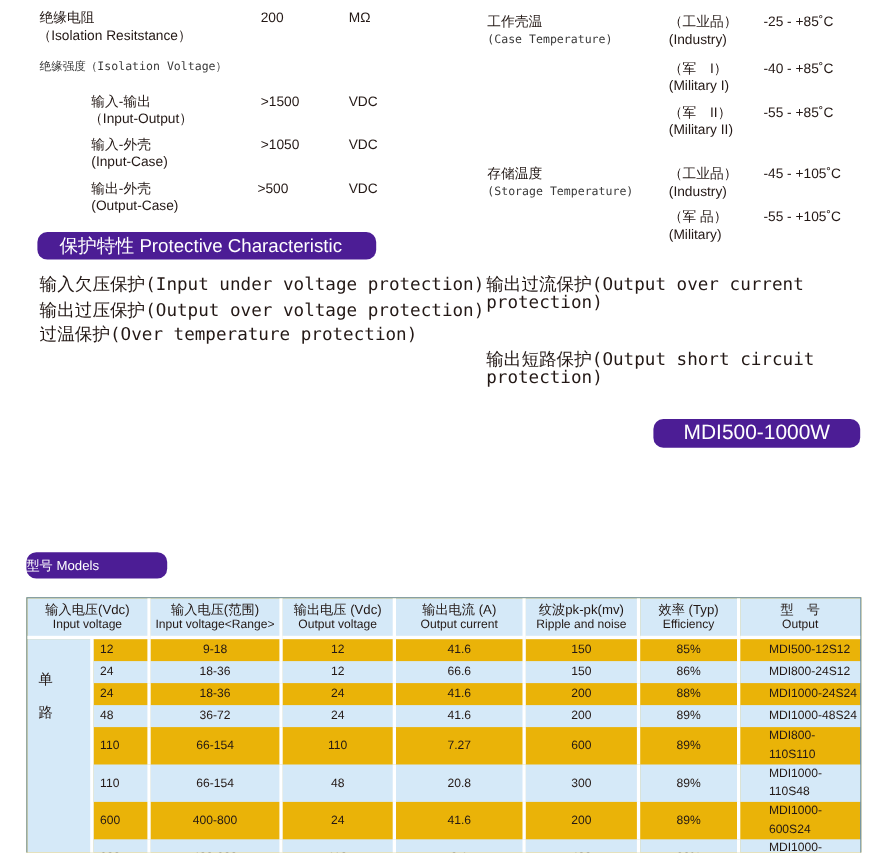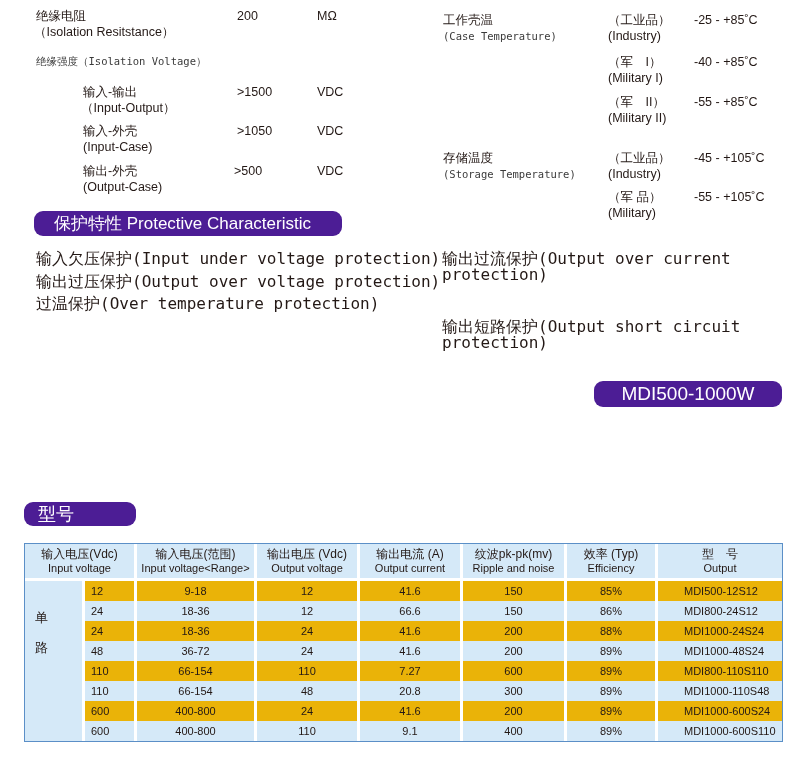--- a/index.html
+++ b/index.html
@@ -93,29 +93,29 @@
 
 <div class="abs mono-dark" style="left:36px;top:251px;">输入欠压保护(Input under voltage protection)</div>
 <div class="abs mono-dark" style="left:36px;top:274px;">输出过压保护(Output over voltage protection)</div>
 <div class="abs mono-dark" style="left:36px;top:296px;">过温保护(Over temperature protection)</div>
 
 <div class="abs mono-dark" style="left:442px;top:251px;">输出过流保护(Output over current protection)</div>
 <div class="abs mono-dark" style="left:442px;top:275px;margin-top:44px;">输出短路保护(Output short circuit protection)</div>
 
 <div class="pill" style="left:594px;top:381px;width:188px;height:26px;font-size:19px;line-height:26px;text-align:center;">MDI500-1000W</div>
 
-<div class="pill" style="left:24px;top:502px;width:112px;height:24px;font-size:18px;line-height:24px;padding-left:14px;">型号 Models</div>
+<div class="pill" style="left:24px;top:502px;width:128px;height:24px;font-size:12px;line-height:24px;">型号 Models</div>
 
 <table class="models">
   <thead>
     <tr>
       <th colspan="2" style="width:85px;"><span class="cn">输入电压(Vdc)</span><span>Input voltage</span></th>
       <th style="width:120px;"><span class="cn">输入电压(范围)</span><span>Input voltage&lt;Range&gt;</span></th>
       <th style="width:103px;"><span class="cn">输出电压 (Vdc)</span><span>Output voltage</span></th>
-      <th style="width:103px;"><span class="cn">输出电流 (A)</span><span>Output current</span></th>
+      <th style="width:118px;"><span class="cn">输出电流 (A)</span><span>Output current</span></th>
       <th style="width:104px;"><span class="cn">纹波pk-pk(mv)</span><span>Ripple and noise</span></th>
       <th style="width:91px;"><span class="cn">效率 (Typ)</span><span>Efficiency</span></th>
       <th><span class="cn">型　号</span><span>Output</span></th>
     </tr>
   </thead>
   <tbody>
     <tr>
       <td class="group" rowspan="8" style="padding-top:0;vertical-align:top;">
           <div style="margin-top:22px;">单</div>
           <div>路</div>

